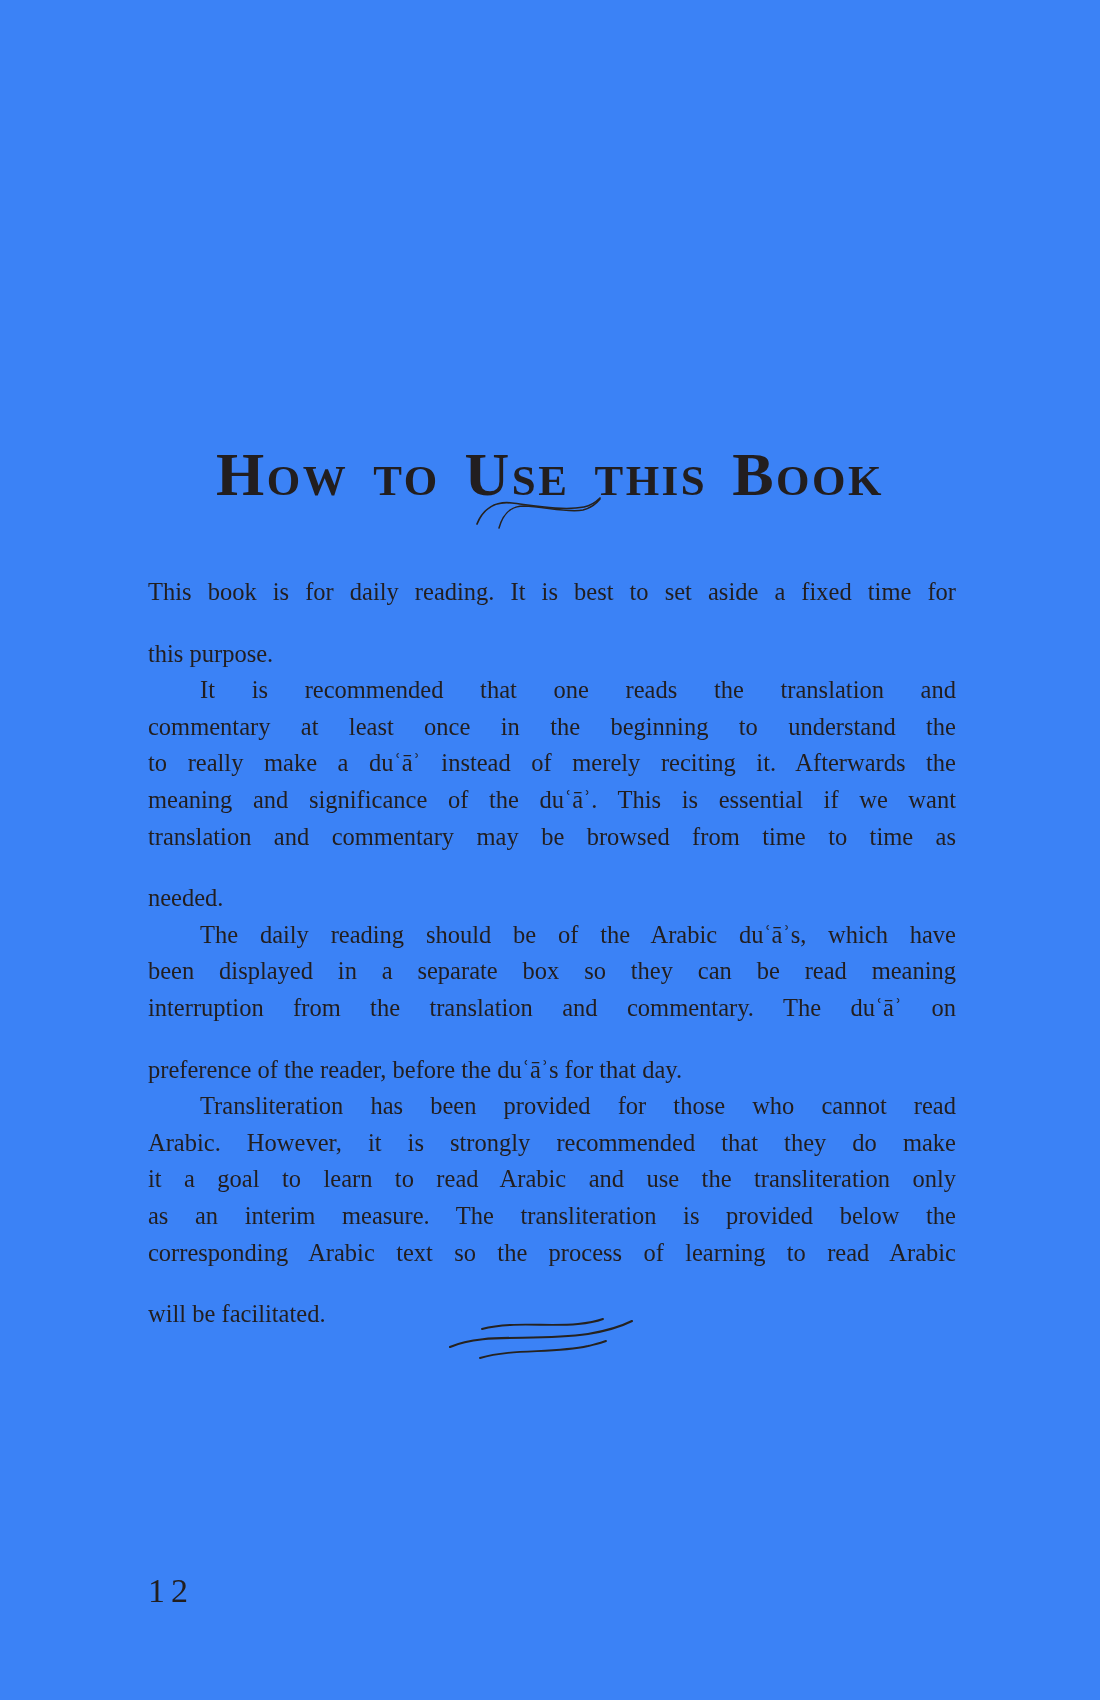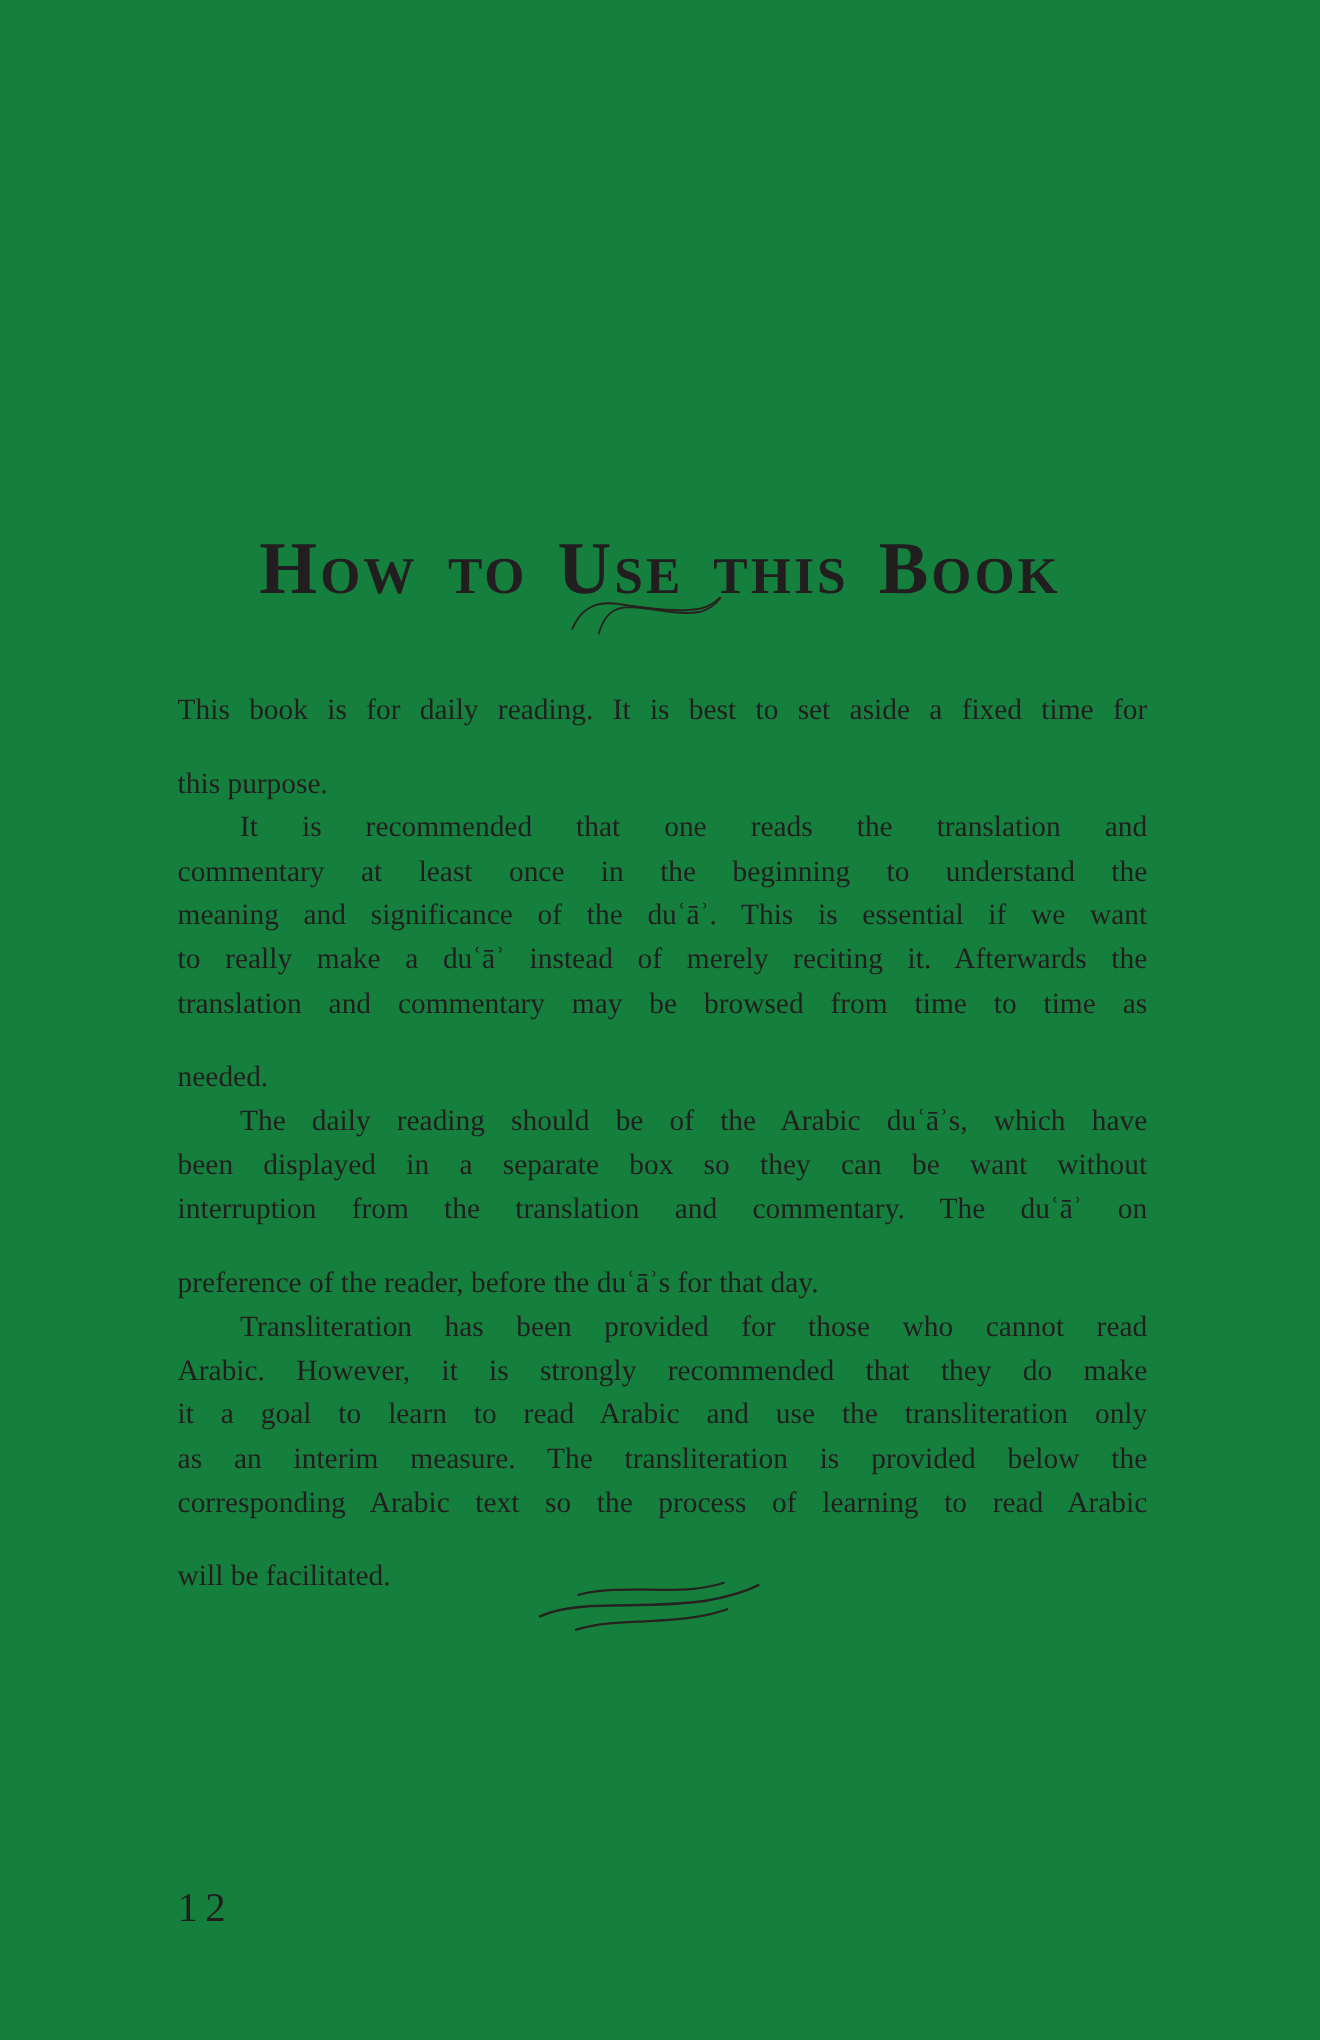--- a/index.html
+++ b/index.html
@@ -4,21 +4,21 @@
 <style>
   html, body {
     margin: 0;
     padding: 0;
     background: #ffffff;
   }
   .page {
     position: relative;
     width: 1100px;
     height: 1700px;
-    background: #15803d;
+    background: #3b82f6;
     font-family: "Liberation Serif", "DejaVu Serif", serif;
     color: #221e1f;
     overflow: hidden;
   }
   .chapter-title {
     position: absolute;
     top: 398px;
     left: 0;
     width: 1100px;
     text-align: center;
@@ -92,28 +92,28 @@
   </svg>
 
   <div class="body-text">
       <div class="para">
         <div class="bodyline">This book is for daily reading. It is best to set aside a fixed time for</div>
         <div class="bodyline lastline">this purpose.</div>
       </div>
       <div class="para indent">
         <div class="bodyline">It is recommended that one reads the translation and</div>
         <div class="bodyline">commentary at least once in the beginning to understand the</div>
+        <div class="bodyline">to really make a duʿāʾ instead of merely reciting it. Afterwards the</div>
         <div class="bodyline">meaning and significance of the duʿāʾ. This is essential if we want</div>
-        <div class="bodyline">to really make a duʿāʾ instead of merely reciting it. Afterwards the</div>
         <div class="bodyline">translation and commentary may be browsed from time to time as</div>
         <div class="bodyline lastline">needed.</div>
       </div>
       <div class="para indent">
         <div class="bodyline">The daily reading should be of the Arabic duʿāʾs, which have</div>
-        <div class="bodyline">been displayed in a separate box so they can be want without</div>
+        <div class="bodyline">been displayed in a separate box so they can be read meaning</div>
         <div class="bodyline">interruption from the translation and commentary. The duʿāʾ on</div>
         <div class="bodyline lastline">preference of the reader, before the duʿāʾs for that day.</div>
       </div>
       <div class="para indent">
         <div class="bodyline">Transliteration has been provided for those who cannot read</div>
         <div class="bodyline">Arabic. However, it is strongly recommended that they do make</div>
         <div class="bodyline">it a goal to learn to read Arabic and use the transliteration only</div>
         <div class="bodyline">as an interim measure. The transliteration is provided below the</div>
         <div class="bodyline">corresponding Arabic text so the process of learning to read Arabic</div>
         <div class="bodyline lastline">will be facilitated.</div>

